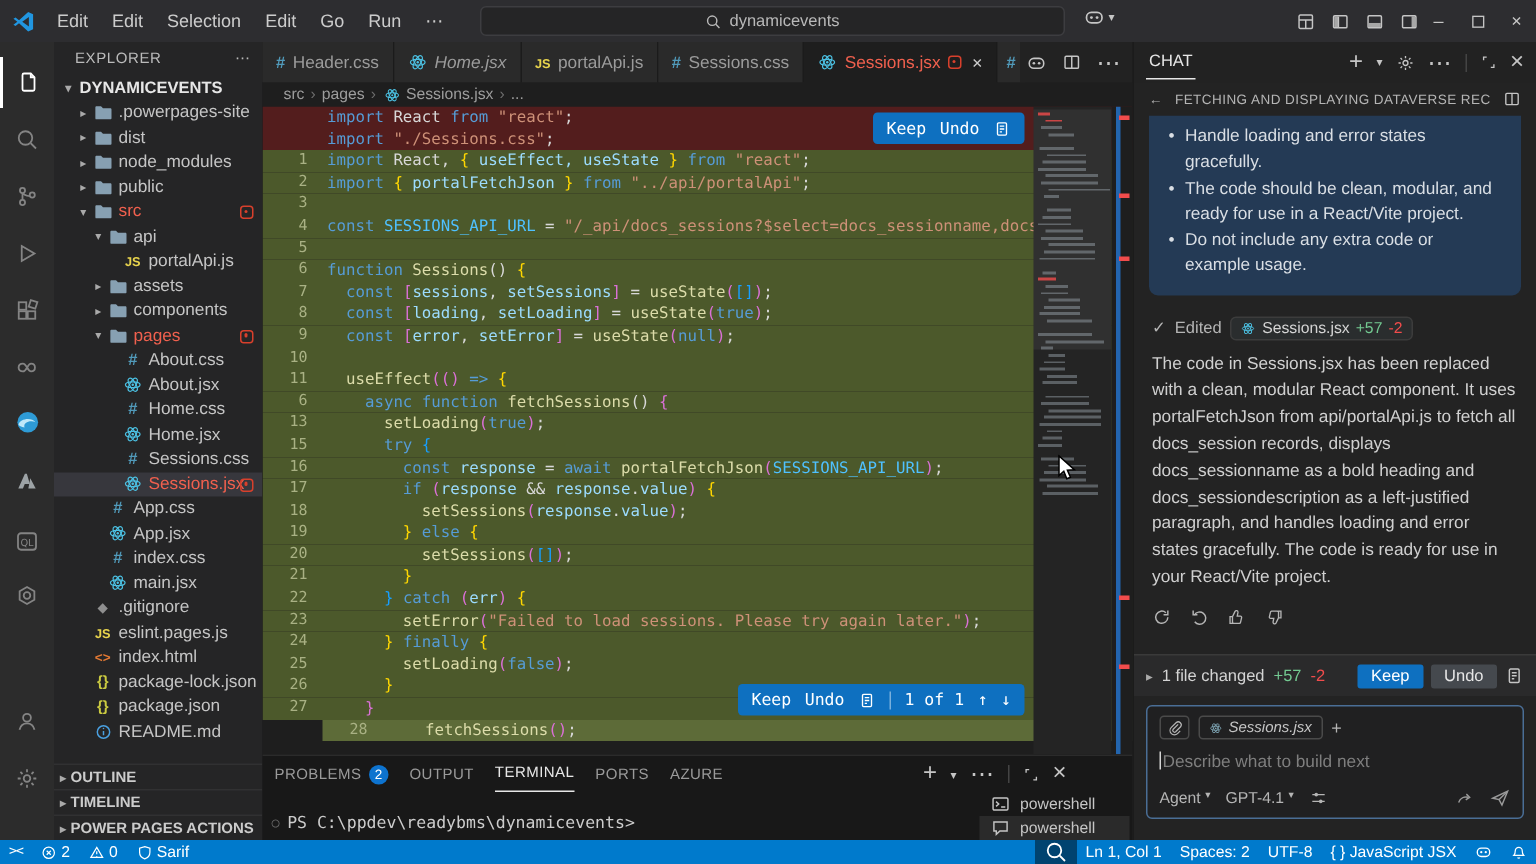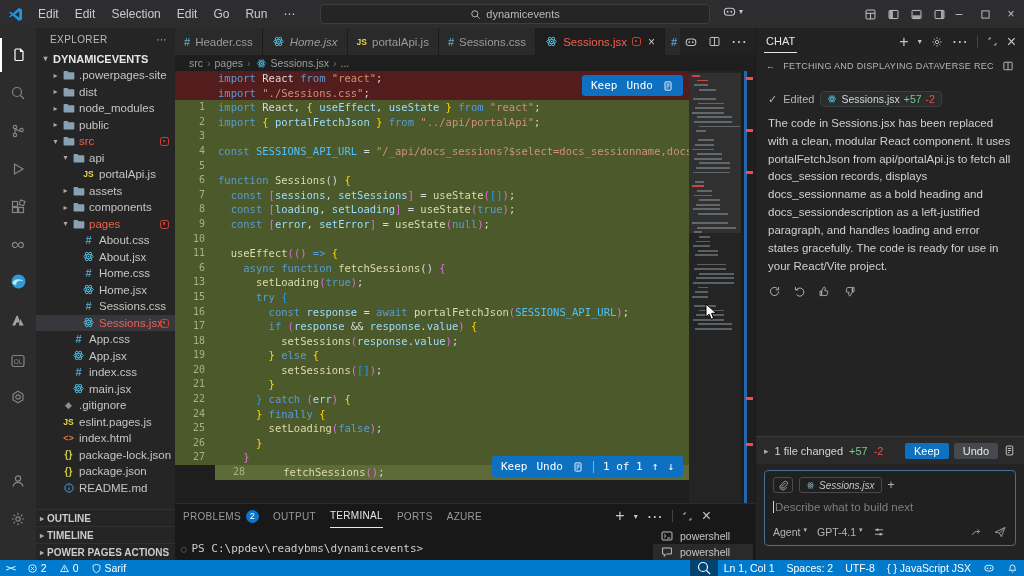--- a/index.html
+++ b/index.html
@@ -715,20 +715,21 @@
           <div class="code-row add"><span class="gut">6</span><span class="gap"></span><span><span class="tk-pl">    </span><span class="tk-kw">async</span><span class="tk-kw"> function</span><span class="tk-fn"> fetchSessions</span><span class="tk-pl">() </span><span class="tk-pu">{</span></span></div>
           <div class="code-row add"><span class="gut">13</span><span class="gap"></span><span><span class="tk-pl">      </span><span class="tk-fn">setLoading</span><span class="tk-pu">(</span><span class="tk-kw">true</span><span class="tk-pu">)</span><span class="tk-pl">;</span></span></div>
           <div class="code-row add"><span class="gut">15</span><span class="gap"></span><span><span class="tk-pl">      </span><span class="tk-kw">try</span><span class="tk-pl"> </span><span class="tk-bl">{</span></span></div>
           <div class="code-row add"><span class="gut">16</span><span class="gap"></span><span><span class="tk-pl">        </span><span class="tk-kw">const</span><span class="tk-id"> response</span><span class="tk-pl"> = </span><span class="tk-kw">await</span><span class="tk-fn"> portalFetchJson</span><span class="tk-pu">(</span><span class="tk-cn">SESSIONS_API_URL</span><span class="tk-pu">)</span><span class="tk-pl">;</span></span></div>
           <div class="code-row add"><span class="gut">17</span><span class="gap"></span><span><span class="tk-pl">        </span><span class="tk-kw">if</span><span class="tk-pl"> </span><span class="tk-pu">(</span><span class="tk-id">response</span><span class="tk-pl"> &amp;&amp; </span><span class="tk-id">response</span><span class="tk-pl">.</span><span class="tk-id">value</span><span class="tk-pu">)</span><span class="tk-pl"> </span><span class="tk-y">{</span></span></div>
           <div class="code-row add"><span class="gut">18</span><span class="gap"></span><span><span class="tk-pl">          </span><span class="tk-fn">setSessions</span><span class="tk-pu">(</span><span class="tk-id">response</span><span class="tk-pl">.</span><span class="tk-id">value</span><span class="tk-pu">)</span><span class="tk-pl">;</span></span></div>
           <div class="code-row add"><span class="gut">19</span><span class="gap"></span><span><span class="tk-pl">        </span><span class="tk-y">}</span><span class="tk-kw"> else</span><span class="tk-pl"> </span><span class="tk-y">{</span></span></div>
           <div class="code-row add"><span class="gut">20</span><span class="gap"></span><span><span class="tk-pl">          </span><span class="tk-fn">setSessions</span><span class="tk-pu">(</span><span class="tk-bl">[]</span><span class="tk-pu">)</span><span class="tk-pl">;</span></span></div>
           <div class="code-row add"><span class="gut">21</span><span class="gap"></span><span><span class="tk-pl">        </span><span class="tk-y">}</span></span></div>
           <div class="code-row add"><span class="gut">22</span><span class="gap"></span><span><span class="tk-pl">      </span><span class="tk-bl">}</span><span class="tk-kw"> catch</span><span class="tk-pl"> </span><span class="tk-pu">(</span><span class="tk-id">err</span><span class="tk-pu">)</span><span class="tk-pl"> </span><span class="tk-y">{</span></span></div>
+          <div class="code-row add"><span class="gut">23</span><span class="gap"></span><span><span class="tk-pl">        </span><span class="tk-fn">setError</span><span class="tk-pu">(</span><span class="tk-st">"Failed to load sessions. Please try again later."</span><span class="tk-pu">)</span><span class="tk-pl">;</span></span></div>
           <div class="code-row add"><span class="gut">24</span><span class="gap"></span><span><span class="tk-pl">      </span><span class="tk-y">}</span><span class="tk-kw"> finally</span><span class="tk-pl"> </span><span class="tk-y">{</span></span></div>
           <div class="code-row add"><span class="gut">25</span><span class="gap"></span><span><span class="tk-pl">        </span><span class="tk-fn">setLoading</span><span class="tk-pu">(</span><span class="tk-kw">false</span><span class="tk-pu">)</span><span class="tk-pl">;</span></span></div>
           <div class="code-row add"><span class="gut">26</span><span class="gap"></span><span><span class="tk-pl">      </span><span class="tk-y">}</span></span></div>
           <div class="code-row add"><span class="gut">27</span><span class="gap"></span><span><span class="tk-pl">    </span><span class="tk-pu">}</span></span></div>
           <div class="code-row add hl"><span class="gut">28</span><span class="gap"></span><span><span class="tk-pl">    </span><span class="tk-fn">fetchSessions</span><span class="tk-pu">()</span><span class="tk-pl">;</span></span></div>
         </div>
       <div id="minimap">
         <div class="mm-slider"></div>
       <div style="position:absolute;left:3px;top:4px;width:8px;height:1.8px;background:rgba(241,76,76,.8);"></div>
           <div style="position:absolute;left:8px;top:8.6px;width:11px;height:1.8px;background:rgba(241,76,76,.8);"></div>
@@ -888,20 +889,27 @@
       <span class="tt">FETCHING AND DISPLAYING DATAVERSE RECORDS IN ...</span>
       <span class="ic">
         <svg width="12" height="12" viewBox="0 0 16 16" fill="none" stroke="#c5c5c5" stroke-width="1.2">
             <rect x="2.5" y="3" width="11" height="10" rx="1"></rect>
             <path d="M8 3v10"></path>
           </svg>
       </span>
     </div>
 
     <div id="chat-scroll">
+      <div id="user-bubble">
+        <ul id="user-bullets">
+            <li>Handle loading and error states gracefully.</li>
+            <li>The code should be clean, modular, and ready for use in a React/Vite project.</li>
+            <li>Do not include any extra code or example usage.</li>
+          </ul>
+      </div>
       <div id="edited-row">
         <span>✓</span>
         <span>Edited</span>
         <span class="file-chip">
           <span class="ic">
             <svg width="10" height="10" viewBox="0 0 16 16" fill="none" stroke="#4cc2e4" stroke-width="1">
                 <ellipse cx="8" cy="8" rx="6" ry="2.4"></ellipse>
                 <ellipse cx="8" cy="8" rx="6" ry="2.4" transform="rotate(60 8 8)"></ellipse>
                 <ellipse cx="8" cy="8" rx="6" ry="2.4" transform="rotate(120 8 8)"></ellipse>
                 <circle cx="8" cy="8" r="1" fill="#4cc2e4" stroke="none"></circle>

